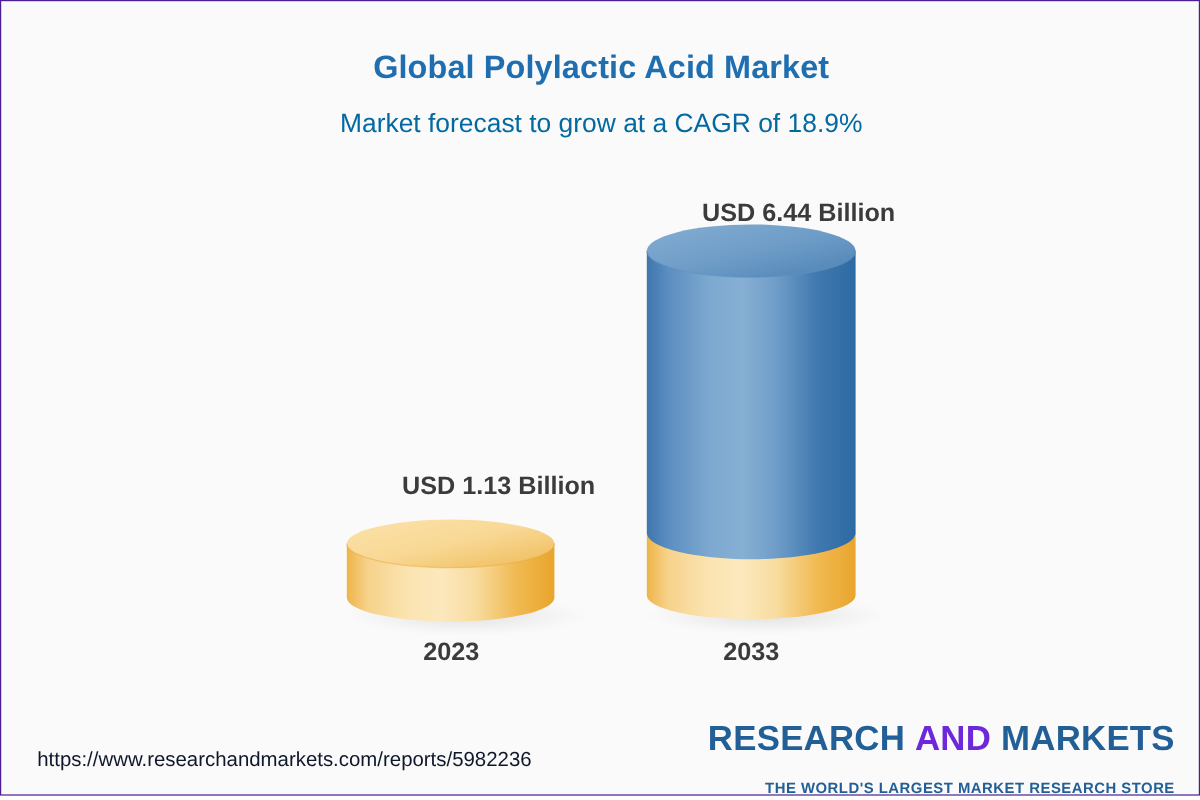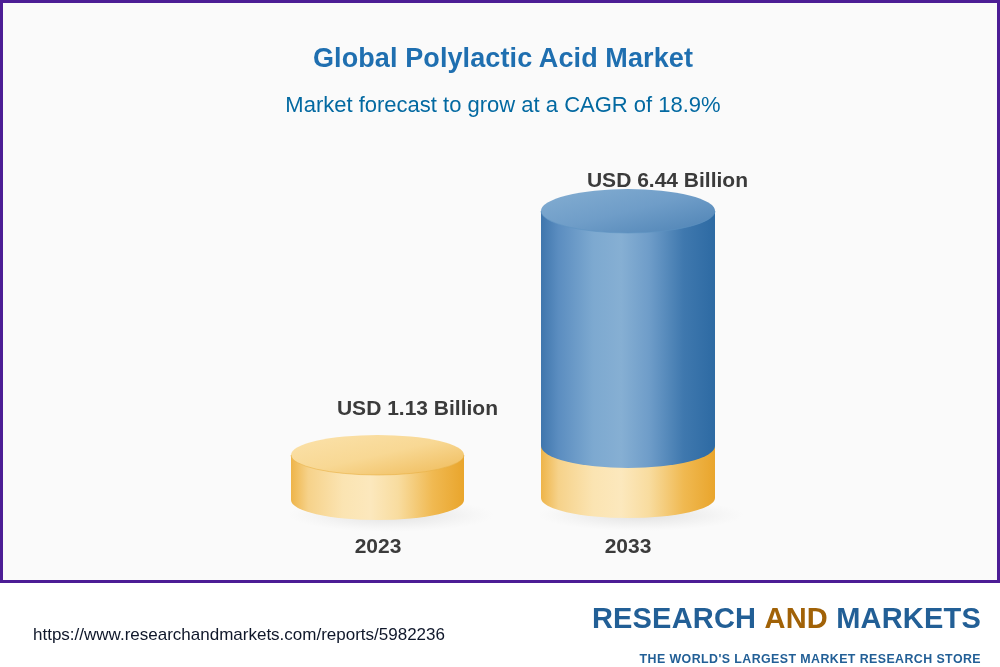--- a/index.html
+++ b/index.html
@@ -9,24 +9,24 @@
   }
   body {
     width: 1000px;
     height: 667px;
     overflow: hidden;
     font-family: "Liberation Sans", sans-serif;
   }
   #canvas {
     position: relative;
     width: 1000px;
-    height: 583px;
+    height: 663px;
     background: #fafafa;
     box-sizing: border-box;
-    border: 3px solid #4c1d95;
+    border: 1px solid #4c1d95;
     padding-left: 16px;
   }
   .inner {
     position: absolute;
     left: 0; top: 0;
     width: 1000px;
     height: 667px;
   }
 
   
@@ -123,21 +123,21 @@
     font-size: 29px;
     font-weight: bold;
     letter-spacing: 0.2px;
     line-height: 1.05;
     white-space: nowrap;
   }
   #brand-research, #brand-markets {
     color: #225f96;
   }
   #brand-and {
-    color: #a16207;
+    color: #6d28d9;
   }
   #brand-tagline {
     font-size: 12.4px;
     font-weight: bold;
     color: #225f96;
     letter-spacing: 0.42px;
     margin-top: 19px;
     white-space: nowrap;
   }
 </style>

